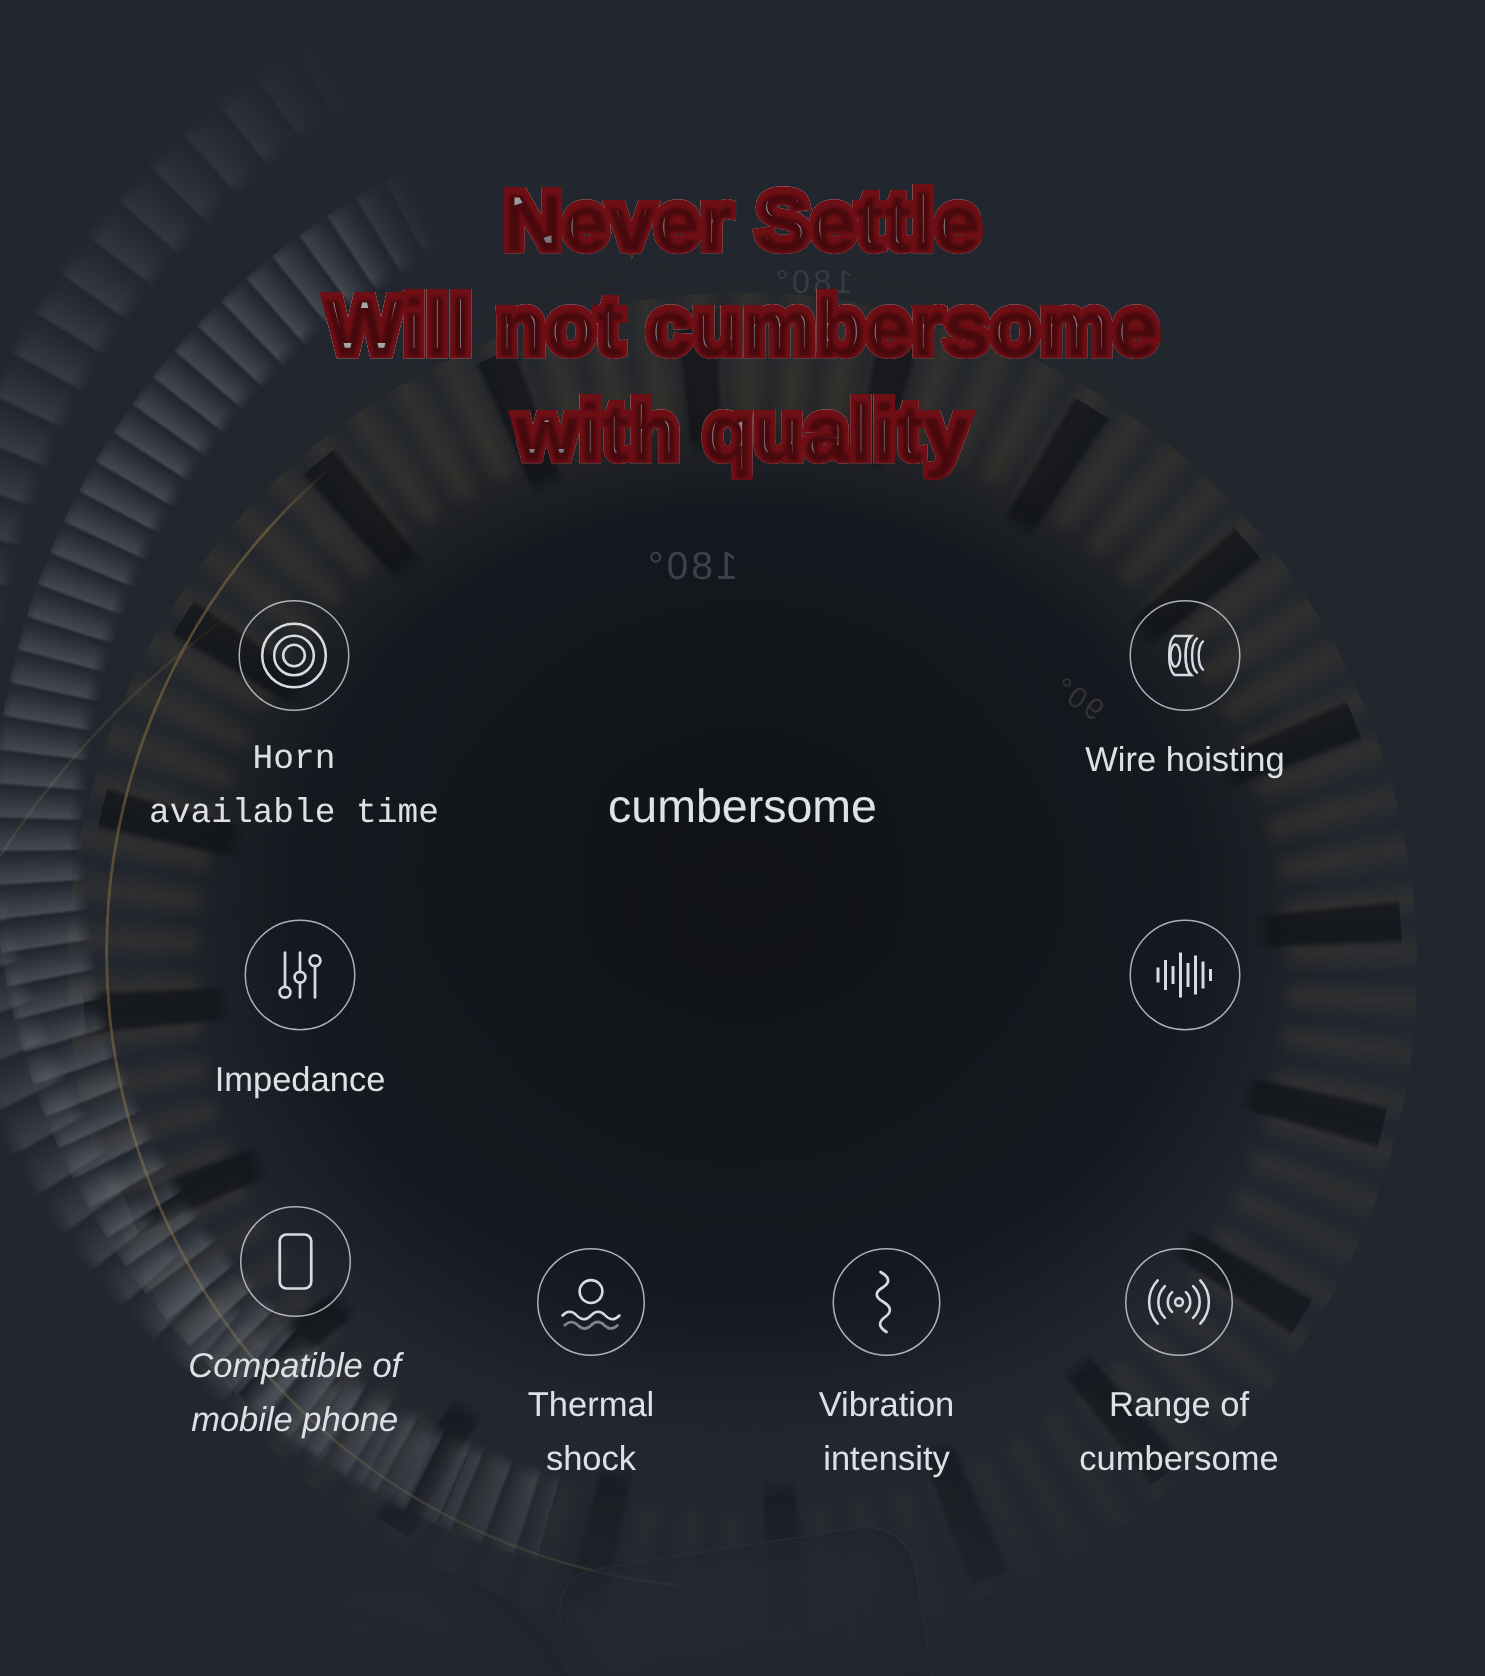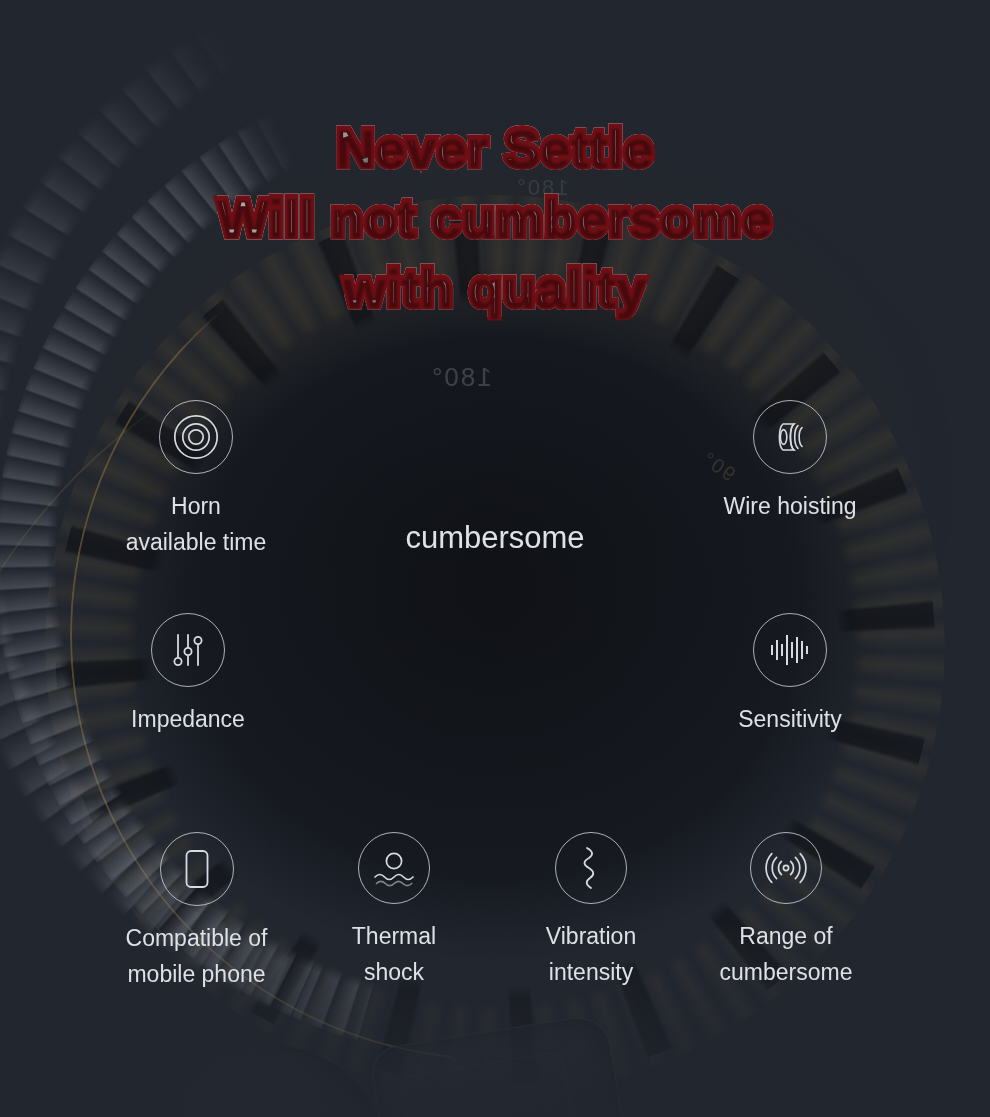--- a/index.html
+++ b/index.html
@@ -276,27 +276,27 @@
   .flabel {
     margin-top: 14px;
     color: #dde0e5;
     font-size: 23px;
     line-height: 36px;
     font-weight: 400;
     white-space: pre-line;
   }
 
   
-  .f-horn   { left: 66px;  top: 400px; width: 260px; }
+  .f-horn   { left: 66px;  top: 400px; width: 260px; font-family: Liberation Mono, monospace; }
   .f-wire   { left: 660px; top: 400px; width: 260px; }
   
-  .f-imp    { left: 58px;  top: 613px; width: 260px; }
+  .f-imp    { left: 70px;  top: 613px; width: 260px; }
   .f-sens   { left: 660px; top: 613px; width: 260px; }
   
-  .f-compat { left: 74px;  top: 832px; width: 245px; }
+  .f-compat { left: 74px;  top: 804px; width: 245px; font-style: italic; }
   .f-therm  { left: 308px; top: 832px; width: 172px; }
   .f-vib    { left: 505px; top: 832px; width: 172px; }
   .f-range  { left: 700px; top: 832px; width: 172px; }
 
   .f-therm .ico, .f-vib .ico, .f-range .ico { width: 72px; height: 72px; }
 </style>
 </head>
 <body>
 
 <div id="stage">
@@ -376,21 +376,20 @@
         <line x1="4" y1="15" x2="4" y2="25"></line>
         <line x1="9" y1="10" x2="9" y2="30"></line>
         <line x1="14" y1="14" x2="14" y2="26"></line>
         <line x1="19" y1="5" x2="19" y2="35"></line>
         <line x1="24" y1="12" x2="24" y2="28"></line>
         <line x1="29" y1="7" x2="29" y2="33"></line>
         <line x1="34" y1="11" x2="34" y2="29"></line>
         <line x1="39" y1="16" x2="39" y2="24"></line>
       </svg>
     </div>
-    <div class="flabel">Sensitivity</div>
   </div>
 
   <div class="feature f-compat">
     <div class="ico">
       <svg width="38" height="44" viewBox="0 0 38 44" fill="none" stroke="#d6dae2" stroke-width="1.8">
         <rect x="8.5" y="4" width="21" height="36" rx="4.5"></rect>
       </svg>
     </div>
     <div class="flabel">Compatible of
 mobile phone</div>

